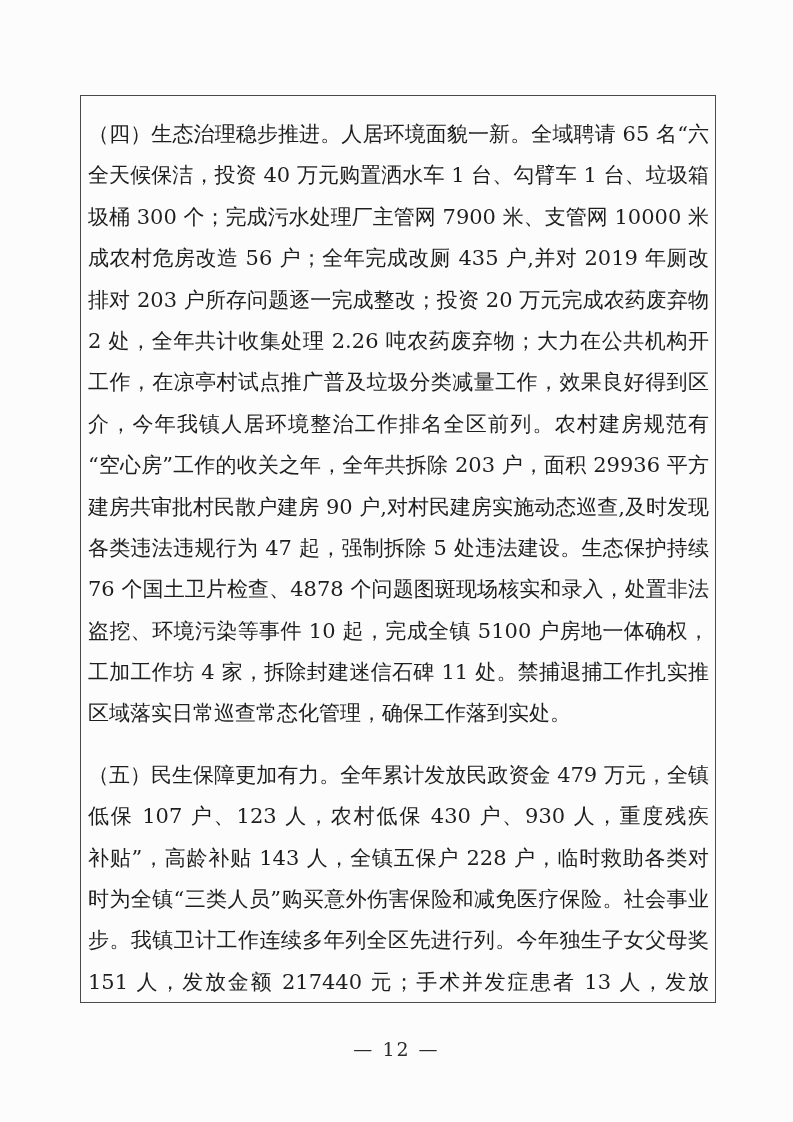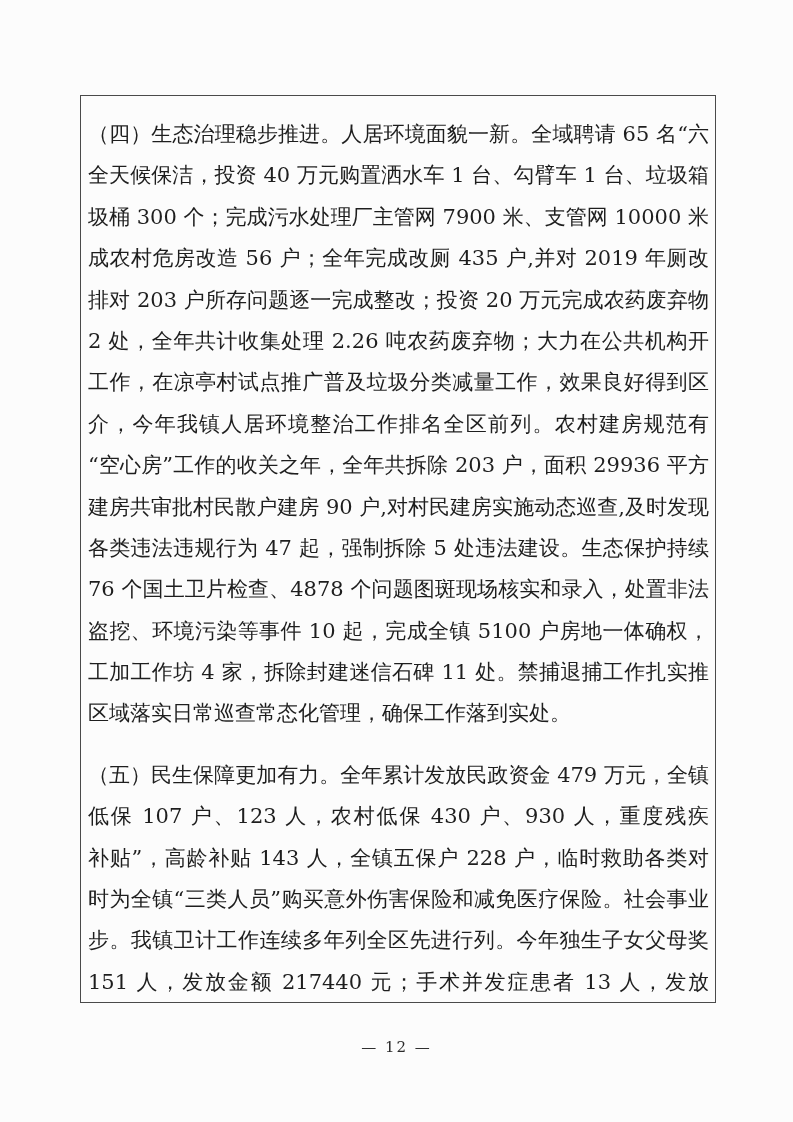--- a/index.html
+++ b/index.html
@@ -41,21 +41,21 @@
   .para-2 { margin-top: 20px; }
   .para-2 .line:last-child {
     text-align-last: justify;
   }
   .page-footer {
     position: absolute;
     left: 0;
     top: 1038px;
     width: 100%;
     text-align: center;
-    font-size: 15px;
+    font-size: 19px;
     color: #2a2a2a;
     letter-spacing: 2px;
   }
 </style>
 </head>
 <body>
 
 <div class="page">
   <div class="text-frame">
     <div class="para para-1">

